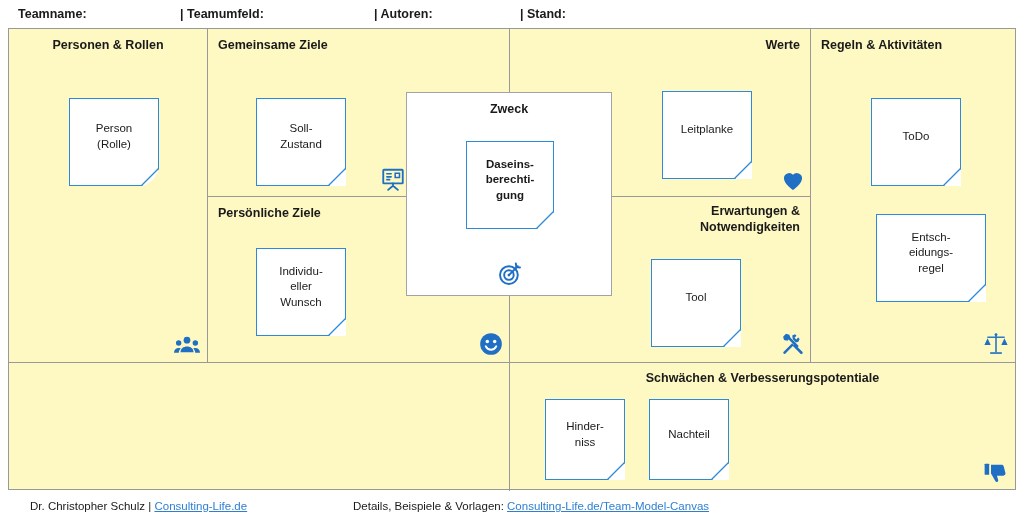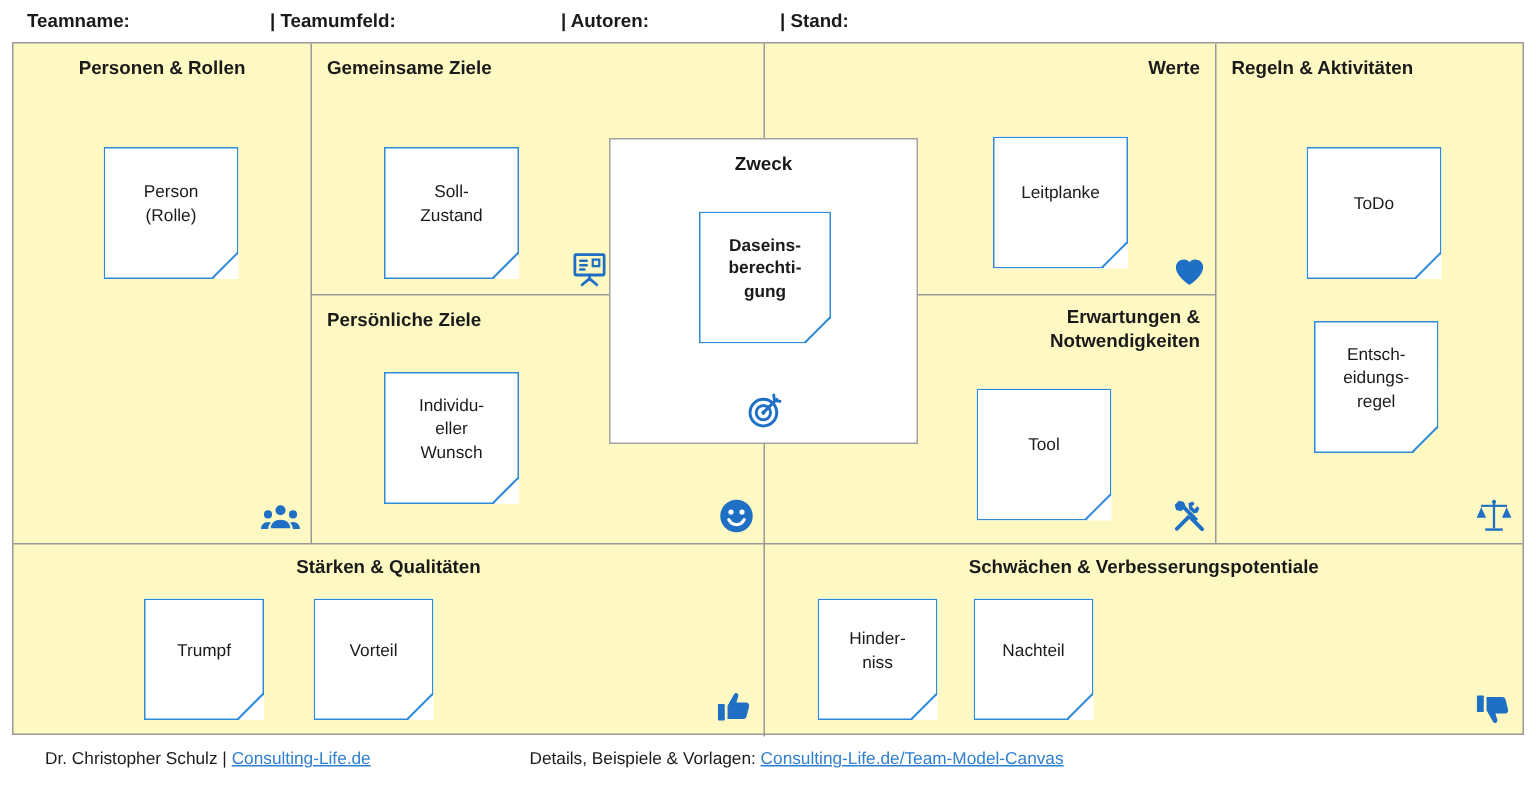--- a/index.html
+++ b/index.html
@@ -158,21 +158,21 @@
   <div class="vline" style="left:198px; top:0; height:333px;"></div>
   <div class="vline" style="left:500px; top:0; height:333px;"></div>
   <div class="vline" style="left:801px; top:0; height:333px;"></div>
   <div class="hline" style="left:198px; top:167px; width:302px;"></div>
   <div class="hline" style="left:500px; top:167px; width:301px;"></div>
   <div class="hline" style="left:0; top:333px; width:1006px;"></div>
   <div class="vline" style="left:500px; top:333px; height:129px;"></div>
 
   <div class="cell" style="left:0; top:0; width:198px; height:333px;">
     <div class="cell-title title-center" style="top:9px;">Personen &amp; Rollen</div>
-    <div class="note" style="left:60px; top:69px; width:90px; height:88px;">
+    <div class="note" style="left:60px; top:69px; width:90px; height:88px;border-radius:21px;">
       <div class="note-body"></div>
       <svg class="note-fold" viewBox="0 0 18 18">
         <path d="M0.5 17.5 L17.5 0.5" fill="none" stroke="#2e8ad8" stroke-width="1.3"></path>
         <path d="M0.5 17.5 L0.5 12 L12 12 Z" fill="none" stroke="none"></path>
       </svg>
       <div class="note-label">Person
 (Rolle)</div>
     </div>
     <div class="corner-icon" style="left:165px; top:302px;">
       <svg viewBox="0 0 24 24" fill="currentColor">
@@ -265,64 +265,41 @@
 
   <div class="cell" style="left:802px; top:0; width:204px; height:333px;">
     <div class="cell-title title-left" style="top:9px;">Regeln &amp; Aktivitäten</div>
     <div class="note" style="left:60px; top:69px; width:90px; height:88px;">
       <div class="note-body"></div>
       <svg class="note-fold" viewBox="0 0 18 18">
         <path d="M0.5 17.5 L17.5 0.5" fill="none" stroke="#2e8ad8" stroke-width="1.3"></path>
       </svg>
       <div class="note-label">ToDo</div>
     </div>
-    <div class="note" style="left:65px; top:185px; width:83px; height:88px;border-radius:31px;">
+    <div class="note" style="left:65px; top:185px; width:110px; height:88px;">
       <div class="note-body"></div>
       <svg class="note-fold" viewBox="0 0 18 18">
         <path d="M0.5 17.5 L17.5 0.5" fill="none" stroke="#2e8ad8" stroke-width="1.3"></path>
       </svg>
       <div class="note-label">Entsch-
 eidungs-
 regel</div>
     </div>
     <div class="corner-icon" style="left:172px; top:302px;">
       <svg viewBox="0 0 24 24" fill="currentColor">
         <rect x="11.3" y="3.4" width="1.4" height="16.2"></rect>
         <rect x="6.6" y="19.6" width="10.8" height="1.5"></rect>
         <rect x="4" y="5.1" width="16" height="1.3"></rect>
         <circle cx="12" cy="3.3" r="1.3"></circle>
         <path d="M4.2 6.6L1.3 13h5.8z"></path>
         <path d="M19.8 6.6L16.9 13h5.8z"></path>
       </svg>
     </div>
   </div>
 
-  <div class="cell" style="left:0; top:334px; width:500px; height:128px;">
-    <div class="cell-title title-center" style="top:8px;">Stärken &amp; Qualitäten</div>
-    <div class="note" style="left:87px; top:36px; width:80px; height:81px;">
-      <div class="note-body"></div>
-      <svg class="note-fold" viewBox="0 0 18 18">
-        <path d="M0.5 17.5 L17.5 0.5" fill="none" stroke="#2e8ad8" stroke-width="1.3"></path>
-      </svg>
-      <div class="note-label">Trumpf</div>
-    </div>
-    <div class="note" style="left:200px; top:36px; width:80px; height:81px;">
-      <div class="note-body"></div>
-      <svg class="note-fold" viewBox="0 0 18 18">
-        <path d="M0.5 17.5 L17.5 0.5" fill="none" stroke="#2e8ad8" stroke-width="1.3"></path>
-      </svg>
-      <div class="note-label">Vorteil</div>
-    </div>
-    <div class="corner-icon" style="left:468px; top:96px;">
-      <svg viewBox="0 0 24 24" fill="currentColor">
-        <rect x="1.5" y="9.5" width="4.2" height="10.2" rx="0.5"></rect>
-        <path d="M7.4 10.6l4.1-7.2c0.4-0.7 1.4-0.9 2-0.3 0.5 0.4 0.7 1 0.5 1.6l-1.1 3.9h5.9c1.3 0 2.2 1.2 1.9 2.4l-1.6 6.3c-0.2 0.9-1 1.5-1.9 1.5H7.4z"></path>
-      </svg>
-    </div>
-  </div>
 
   <div class="cell" style="left:501px; top:334px; width:505px; height:128px;">
     <div class="cell-title title-center" style="top:8px;">Schwächen &amp; Verbesserungspotentiale</div>
     <div class="note" style="left:35px; top:36px; width:80px; height:81px;">
       <div class="note-body"></div>
       <svg class="note-fold" viewBox="0 0 18 18">
         <path d="M0.5 17.5 L17.5 0.5" fill="none" stroke="#2e8ad8" stroke-width="1.3"></path>
       </svg>
       <div class="note-label">Hinder-
 niss</div>

